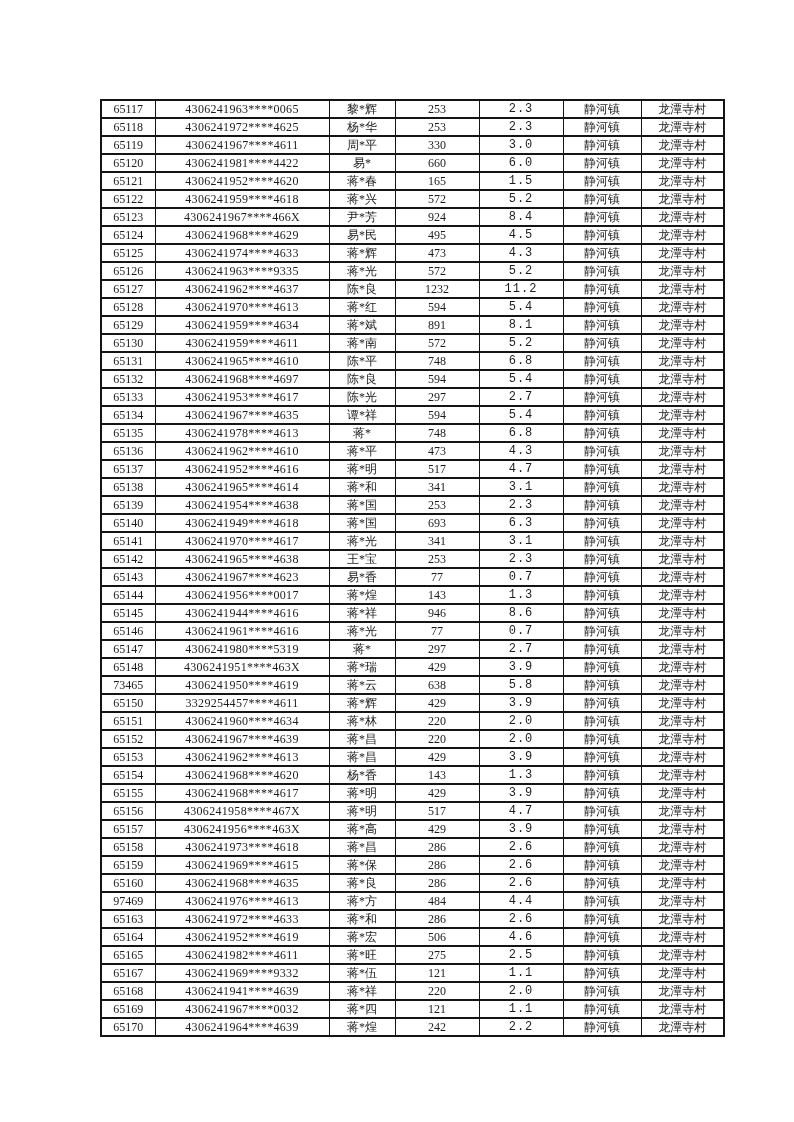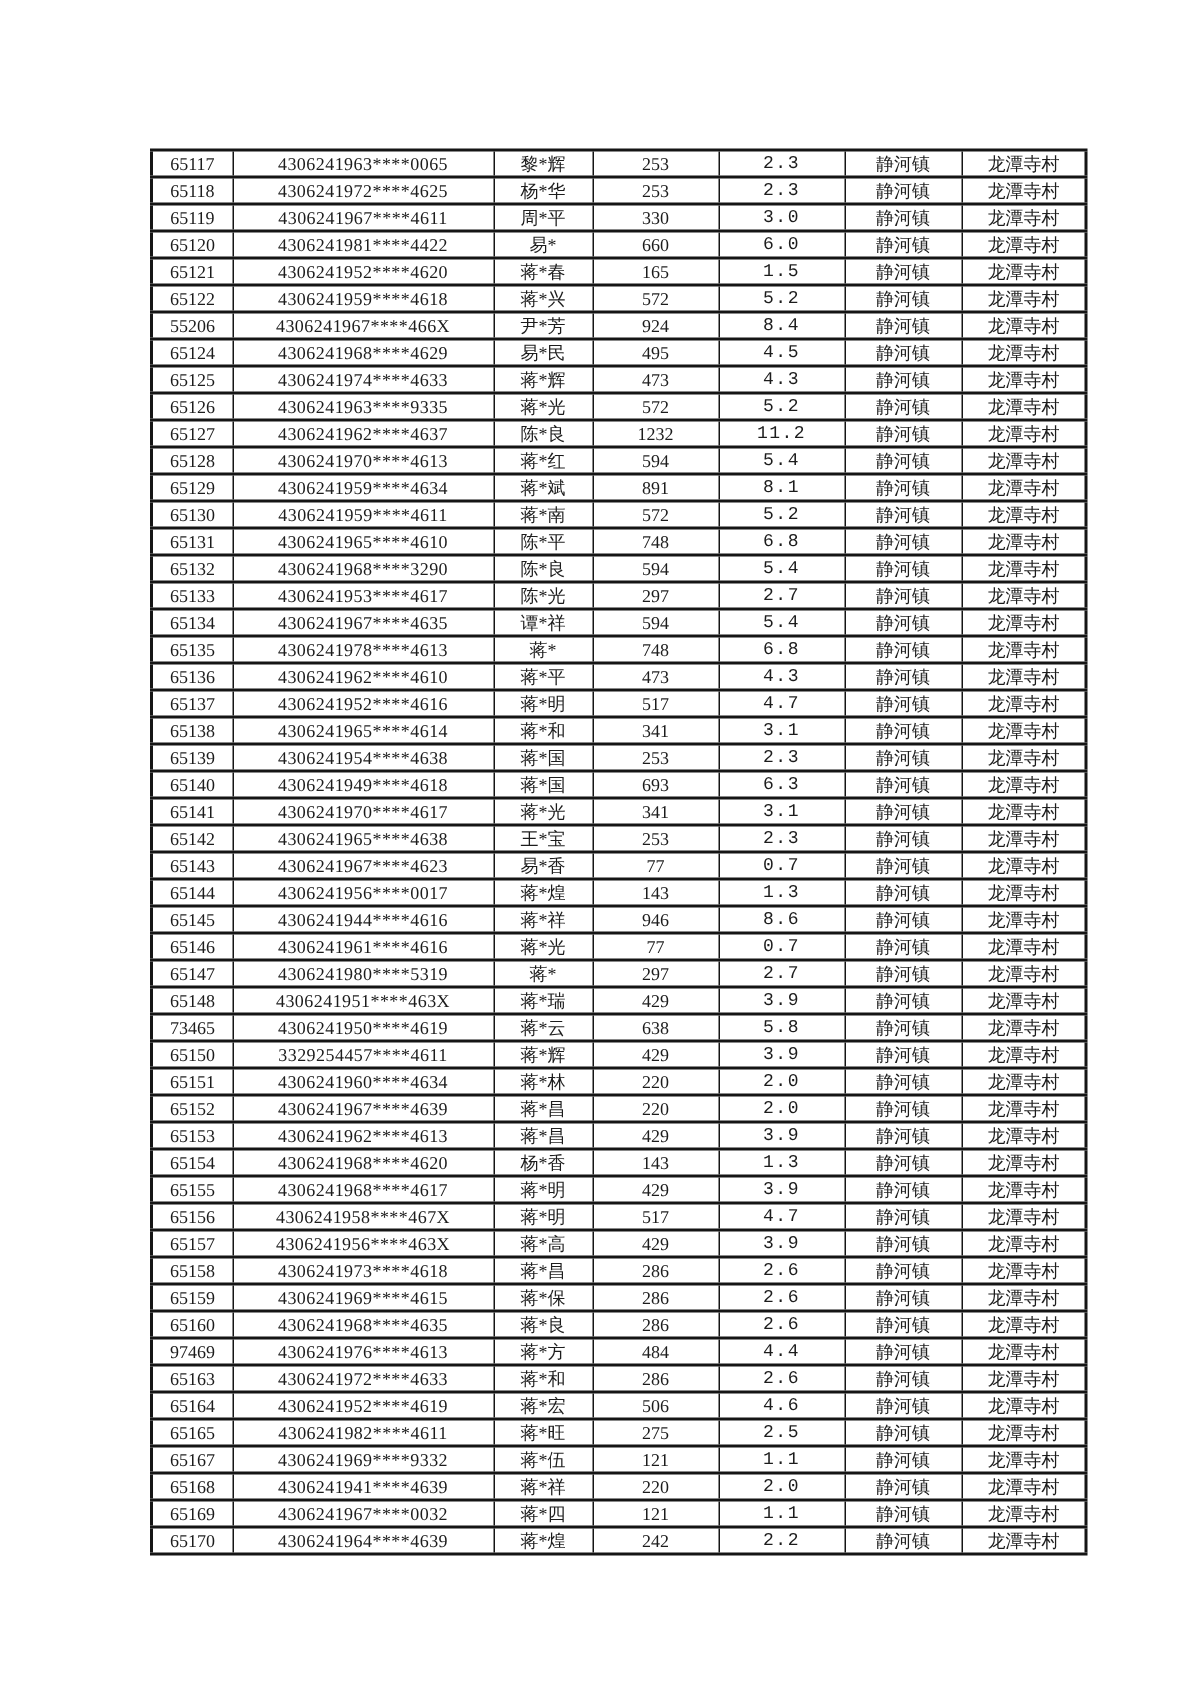--- a/index.html
+++ b/index.html
@@ -115,21 +115,21 @@
         <tr>
           <td class="c0">65122</td>
           <td class="c1">4306241959****4618</td>
           <td class="c2">蒋*兴</td>
           <td class="c3">572</td>
           <td class="c4">5.2</td>
           <td class="c5">静河镇</td>
           <td class="c6">龙潭寺村</td>
         </tr>
         <tr>
-          <td class="c0">55206</td>
+          <td class="c0">65123</td>
           <td class="c1">4306241967****466X</td>
           <td class="c2">尹*芳</td>
           <td class="c3">924</td>
           <td class="c4">8.4</td>
           <td class="c5">静河镇</td>
           <td class="c6">龙潭寺村</td>
         </tr>
         <tr>
           <td class="c0">65124</td>
           <td class="c1">4306241968****4629</td>
@@ -197,21 +197,21 @@
           <td class="c0">65131</td>
           <td class="c1">4306241965****4610</td>
           <td class="c2">陈*平</td>
           <td class="c3">748</td>
           <td class="c4">6.8</td>
           <td class="c5">静河镇</td>
           <td class="c6">龙潭寺村</td>
         </tr>
         <tr>
           <td class="c0">65132</td>
-          <td class="c1">4306241968****3290</td>
+          <td class="c1">4306241968****4697</td>
           <td class="c2">陈*良</td>
           <td class="c3">594</td>
           <td class="c4">5.4</td>
           <td class="c5">静河镇</td>
           <td class="c6">龙潭寺村</td>
         </tr>
         <tr>
           <td class="c0">65133</td>
           <td class="c1">4306241953****4617</td>
           <td class="c2">陈*光</td>

